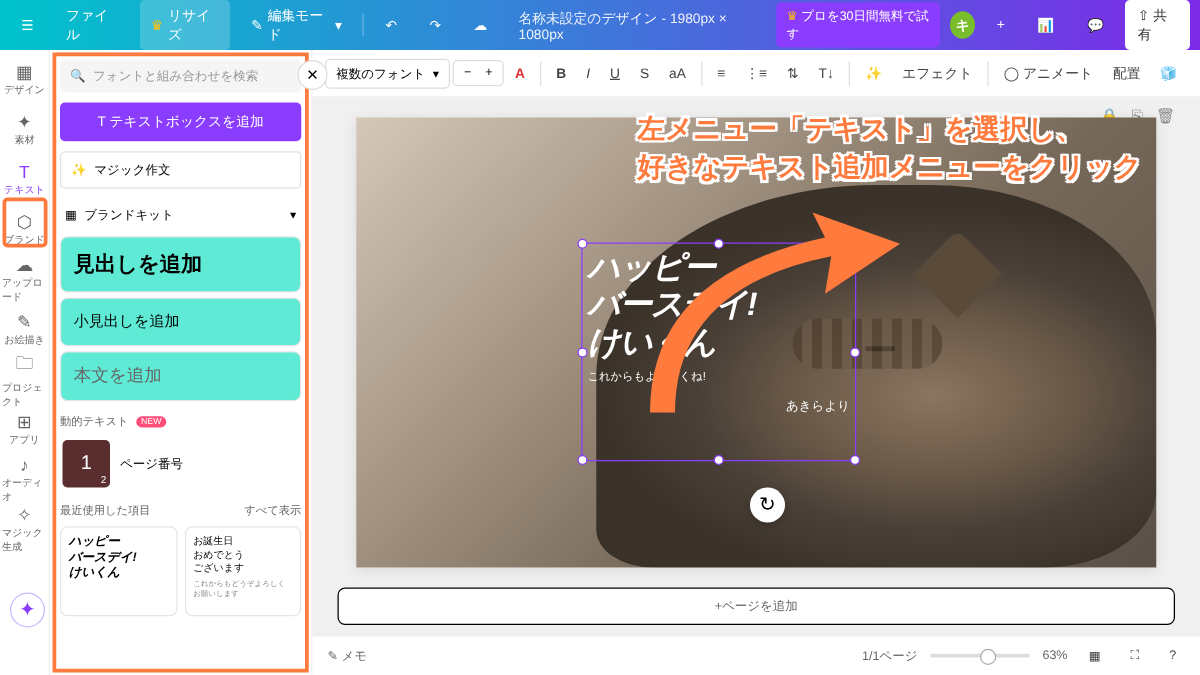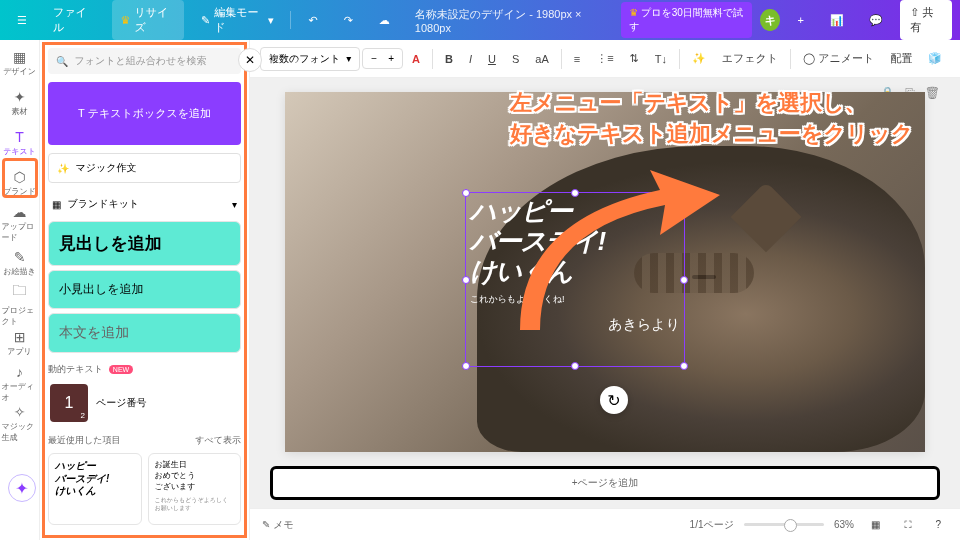--- a/index.html
+++ b/index.html
@@ -15,21 +15,21 @@
 .header .share { background: #fff; color: #333; padding: 5px 10px; border-radius: 4px; font-weight: 500; }
 .main { flex: 1; display: flex; overflow: hidden; }
 .rail { width: 40px; background: #fff; border-right: 1px solid #eee; display: flex; flex-direction: column; align-items: center; padding-top: 4px; gap: 2px; position: relative; }
 .rail-item { width: 36px; height: 38px; display: flex; flex-direction: column; align-items: center; justify-content: center; gap: 1px; cursor: pointer; font-size: 8px; color: #666; border-radius: 4px; }
 .rail-item.active { color: #8b3dff; }
 .rail-item .ricon { font-size: 14px; }
 .rail-highlight { position: absolute; top: 118px; left: 2px; width: 36px; height: 40px; border: 3px solid #ff7a3d; border-radius: 4px; pointer-events: none; }
 .panel { width: 210px; background: #fff; border-right: 1px solid #eee; padding: 8px; overflow-y: auto; position: relative; }
 .panel-highlight { position: absolute; top: 2px; left: 2px; right: 2px; bottom: 2px; border: 3px solid #ff7a3d; pointer-events: none; z-index: 5; }
 .search { display: flex; align-items: center; gap: 6px; padding: 6px 8px; background: #f5f5f5; border-radius: 4px; font-size: 10px; color: #999; margin-bottom: 8px; }
-.addtext { background: #8b3dff; color: #fff; text-align: center; padding: 24px; border-radius: 4px; font-size: 11px; cursor: pointer; margin-bottom: 8px; }
+.addtext { background: #8b3dff; color: #fff; text-align: center; padding: 8px; border-radius: 4px; font-size: 11px; cursor: pointer; margin-bottom: 8px; }
 .magic { display: flex; align-items: center; gap: 6px; padding: 7px 8px; border: 1px solid #e0e0e0; border-radius: 4px; font-size: 10px; margin-bottom: 8px; cursor: pointer; }
 .brand { display: flex; align-items: center; gap: 6px; padding: 6px 4px; font-size: 10px; margin-bottom: 4px; cursor: pointer; }
 .brandfont { font-size: 9px; color: #666; padding: 4px 4px 8px 22px; cursor: pointer; }
 .section-label { font-size: 9px; color: #666; margin: 8px 0 6px; }
 .textbtn { padding: 10px; border: 1px solid #e5e5e5; border-radius: 6px; margin-bottom: 4px; cursor: pointer; background: #5eead4; }
 .textbtn.h1 { font-size: 17px; font-weight: bold; }
 .textbtn.h2 { font-size: 12px; }
 .textbtn.body { font-size: 14px; color: #666; }
 .row { display: flex; align-items: center; gap: 6px; margin: 10px 0 6px; }
 .row .lbl { font-size: 9px; color: #666; }
@@ -58,26 +58,26 @@
 .cat-eye { position: absolute; top: 42%; left: 48%; width: 24px; height: 4px; background: #2a2018; border-radius: 2px; }
 .selection { position: absolute; top: 100px; left: 180px; width: 220px; height: 175px; border: 1px solid #8b3dff; }
 .selection .handle { position: absolute; width: 8px; height: 8px; background: #fff; border: 1px solid #8b3dff; border-radius: 50%; }
 .selection .h-tl { top: -4px; left: -4px; } .selection .h-tr { top: -4px; right: -4px; }
 .selection .h-bl { bottom: -4px; left: -4px; } .selection .h-br { bottom: -4px; right: -4px; }
 .selection .h-t { top: -4px; left: 50%; margin-left: -4px; } .selection .h-b { bottom: -4px; left: 50%; margin-left: -4px; }
 .selection .h-l { top: 50%; left: -4px; margin-top: -4px; } .selection .h-r { top: 50%; right: -4px; margin-top: -4px; }
 .seltext { color: #fff; font-family: sans-serif; padding: 4px; }
 .seltext .big { font-size: 26px; font-weight: 900; line-height: 1.15; font-style: italic; letter-spacing: -1px; }
 .seltext .small { font-size: 9px; margin-top: 6px; }
-.seltext .sign { font-size: 14px; text-align: right; margin-top: 10px; }
+.seltext .sign { font-size: 10px; text-align: right; margin-top: 10px; }
 .annotation { position: absolute; top: 48px; left: 260px; right: 30px; color: #ff7a3d; font-size: 22px; font-weight: bold; text-shadow: 2px 2px 0 #fff, -2px -2px 0 #fff, 2px -2px 0 #fff, -2px 2px 0 #fff, 2px 0 0 #fff, -2px 0 0 #fff, 0 2px 0 #fff, 0 -2px 0 #fff; line-height: 1.4; z-index: 20; }
 .arrow { position: absolute; top: 120px; left: 260px; width: 220px; height: 180px; z-index: 15; }
 .lockbar { position: absolute; top: 46px; right: 20px; display: flex; gap: 10px; font-size: 12px; color: #888; }
 .fab { position: absolute; bottom: 52px; right: 332px; width: 28px; height: 28px; background: #fff; border-radius: 50%; box-shadow: 0 2px 6px rgba(0,0,0,0.2); display: flex; align-items: center; justify-content: center; cursor: pointer; }
-.addpage { margin: 0 20px 8px; padding: 7px; text-align: center; font-size: 10px; color: #666; border: 3px solid #000000; border-radius: 6px; background: #fff; cursor: pointer; }
+.addpage { margin: 0 20px 8px; padding: 7px; text-align: center; font-size: 10px; color: #666; border: 1px solid #000000; border-radius: 6px; background: #fff; cursor: pointer; }
 .footer { height: 32px; background: #fff; border-top: 1px solid #eee; display: flex; align-items: center; padding: 0 12px; gap: 10px; font-size: 10px; color: #666; }
 .footer .sp { flex: 1; }
 .slider { width: 80px; height: 3px; background: #ddd; border-radius: 2px; position: relative; }
 .slider::after { content: ""; position: absolute; left: 40px; top: -4px; width: 11px; height: 11px; background: #fff; border: 1px solid #aaa; border-radius: 50%; }
 .sparkle { position: absolute; bottom: 38px; left: 8px; width: 28px; height: 28px; border: 1px solid #c8b8ff; border-radius: 50%; display: flex; align-items: center; justify-content: center; color: #8b3dff; cursor: pointer; background: #fff; }
 </style>
 </head>
 <body>
 
 <div class="header">

